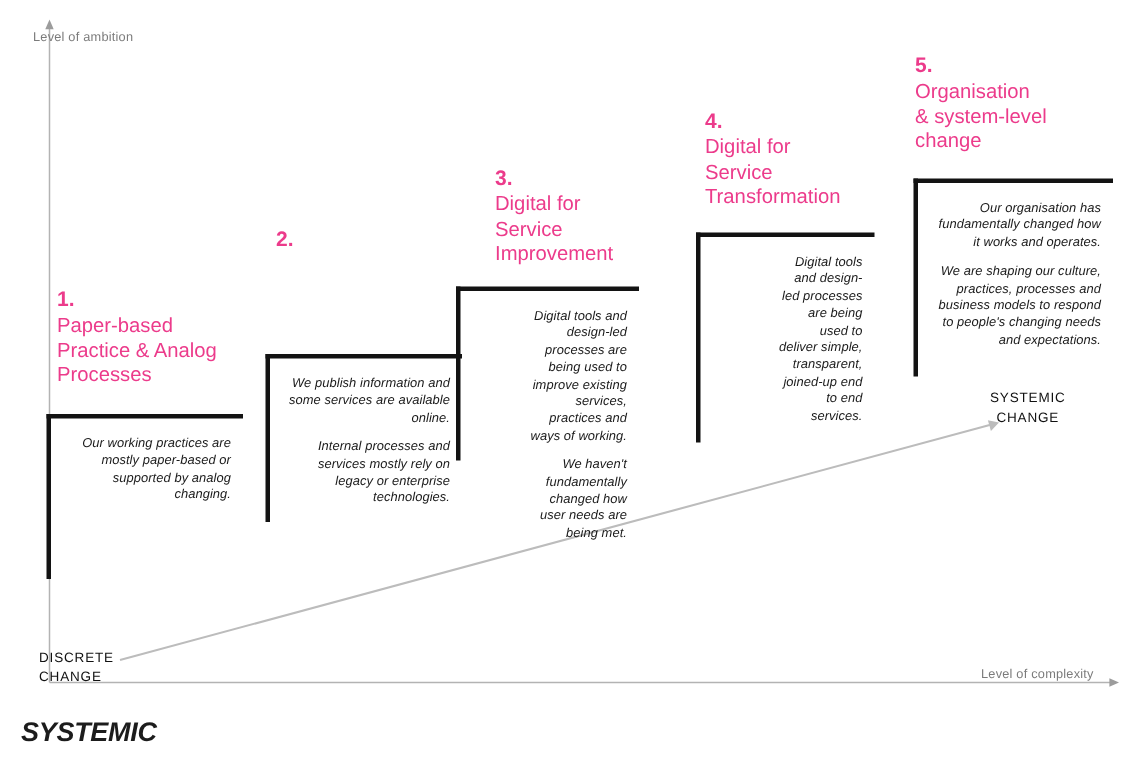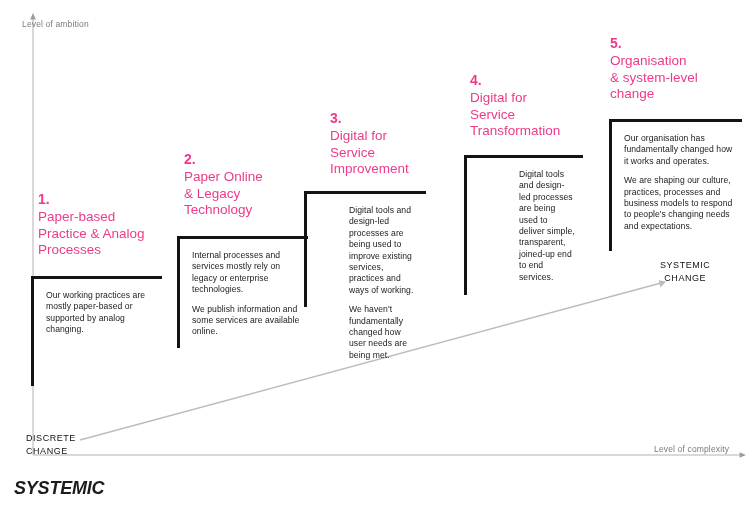--- a/index.html
+++ b/index.html
@@ -66,22 +66,24 @@
     position: absolute;
     border-left: 3.5px solid #131313;
     border-top: 3.5px solid #131313;
     box-sizing: border-box;
     background: transparent;
   }
   .stage-box p {
     margin: 0 0 8px 0;
     font-size: 8.6px;
     line-height: 11.4px;
+    font-style: italic;
     color: #1a1a1a;
     letter-spacing: 0.05px;
+    text-align: right;
   }
   .stage-box p:last-child { margin-bottom: 0; }
   .stage-box .inner {
     padding: 11px 8px 0 12px;
   }
 
   
   .endpoint {
     position: absolute;
     font-size: 9px;
@@ -132,28 +134,25 @@
 Processes</div>
   </div>
   <div class="stage-box" style="left:31px; top:276px; width:131px; height:110px;">
     <div class="inner">
       <p>Our working practices are mostly paper-based or supported by analog changing.</p>
     </div>
   </div>
 
   <div class="stage" style="left:184px; top:150px; width:130px;">
     <span class="stage-number">2.</span>
-    <div class="stage-heading">Paper Online
-&amp; Legacy
-Technology</div>
   </div>
   <div class="stage-box" style="left:177px; top:236px; width:131px; height:112px;">
     <div class="inner">
+      <p>We publish information and some services are available online.</p>
       <p>Internal processes and services mostly rely on legacy or enterprise technologies.</p>
-      <p>We publish information and some services are available online.</p>
     </div>
   </div>
 
   <div class="stage" style="left:330px; top:109px; width:135px;">
     <span class="stage-number">3.</span>
     <div class="stage-heading">Digital for
 Service
 Improvement</div>
   </div>
   <div class="stage-box" style="left:304px; top:191px; width:122px; height:116px;padding-left:30px;">

